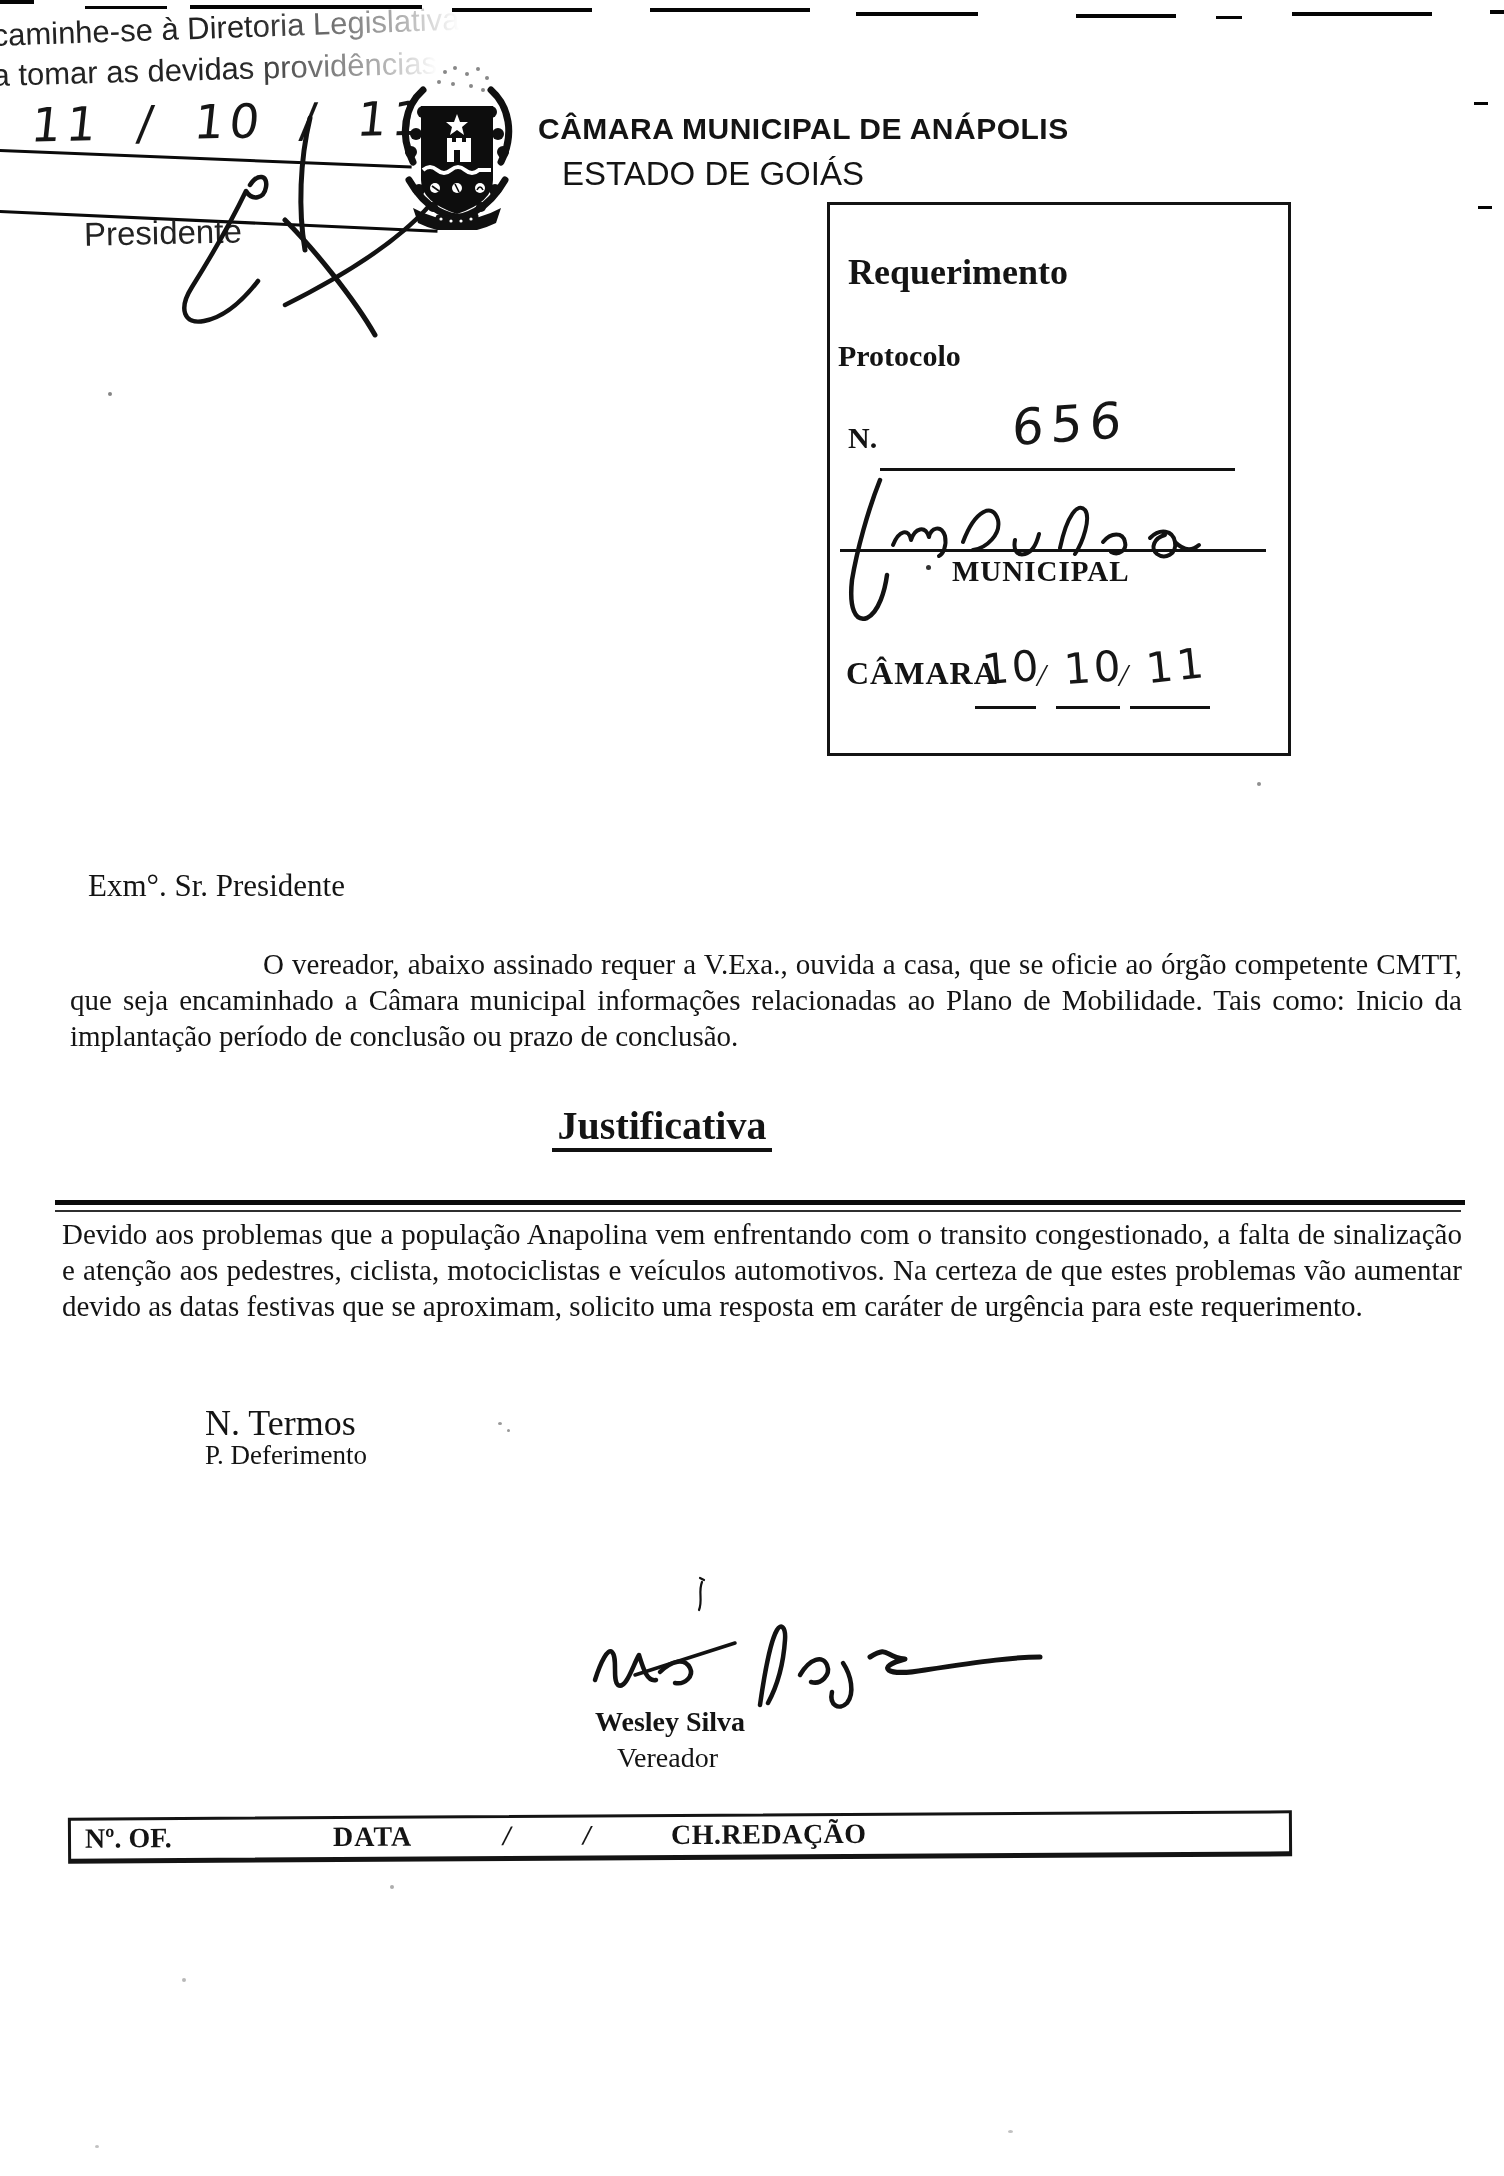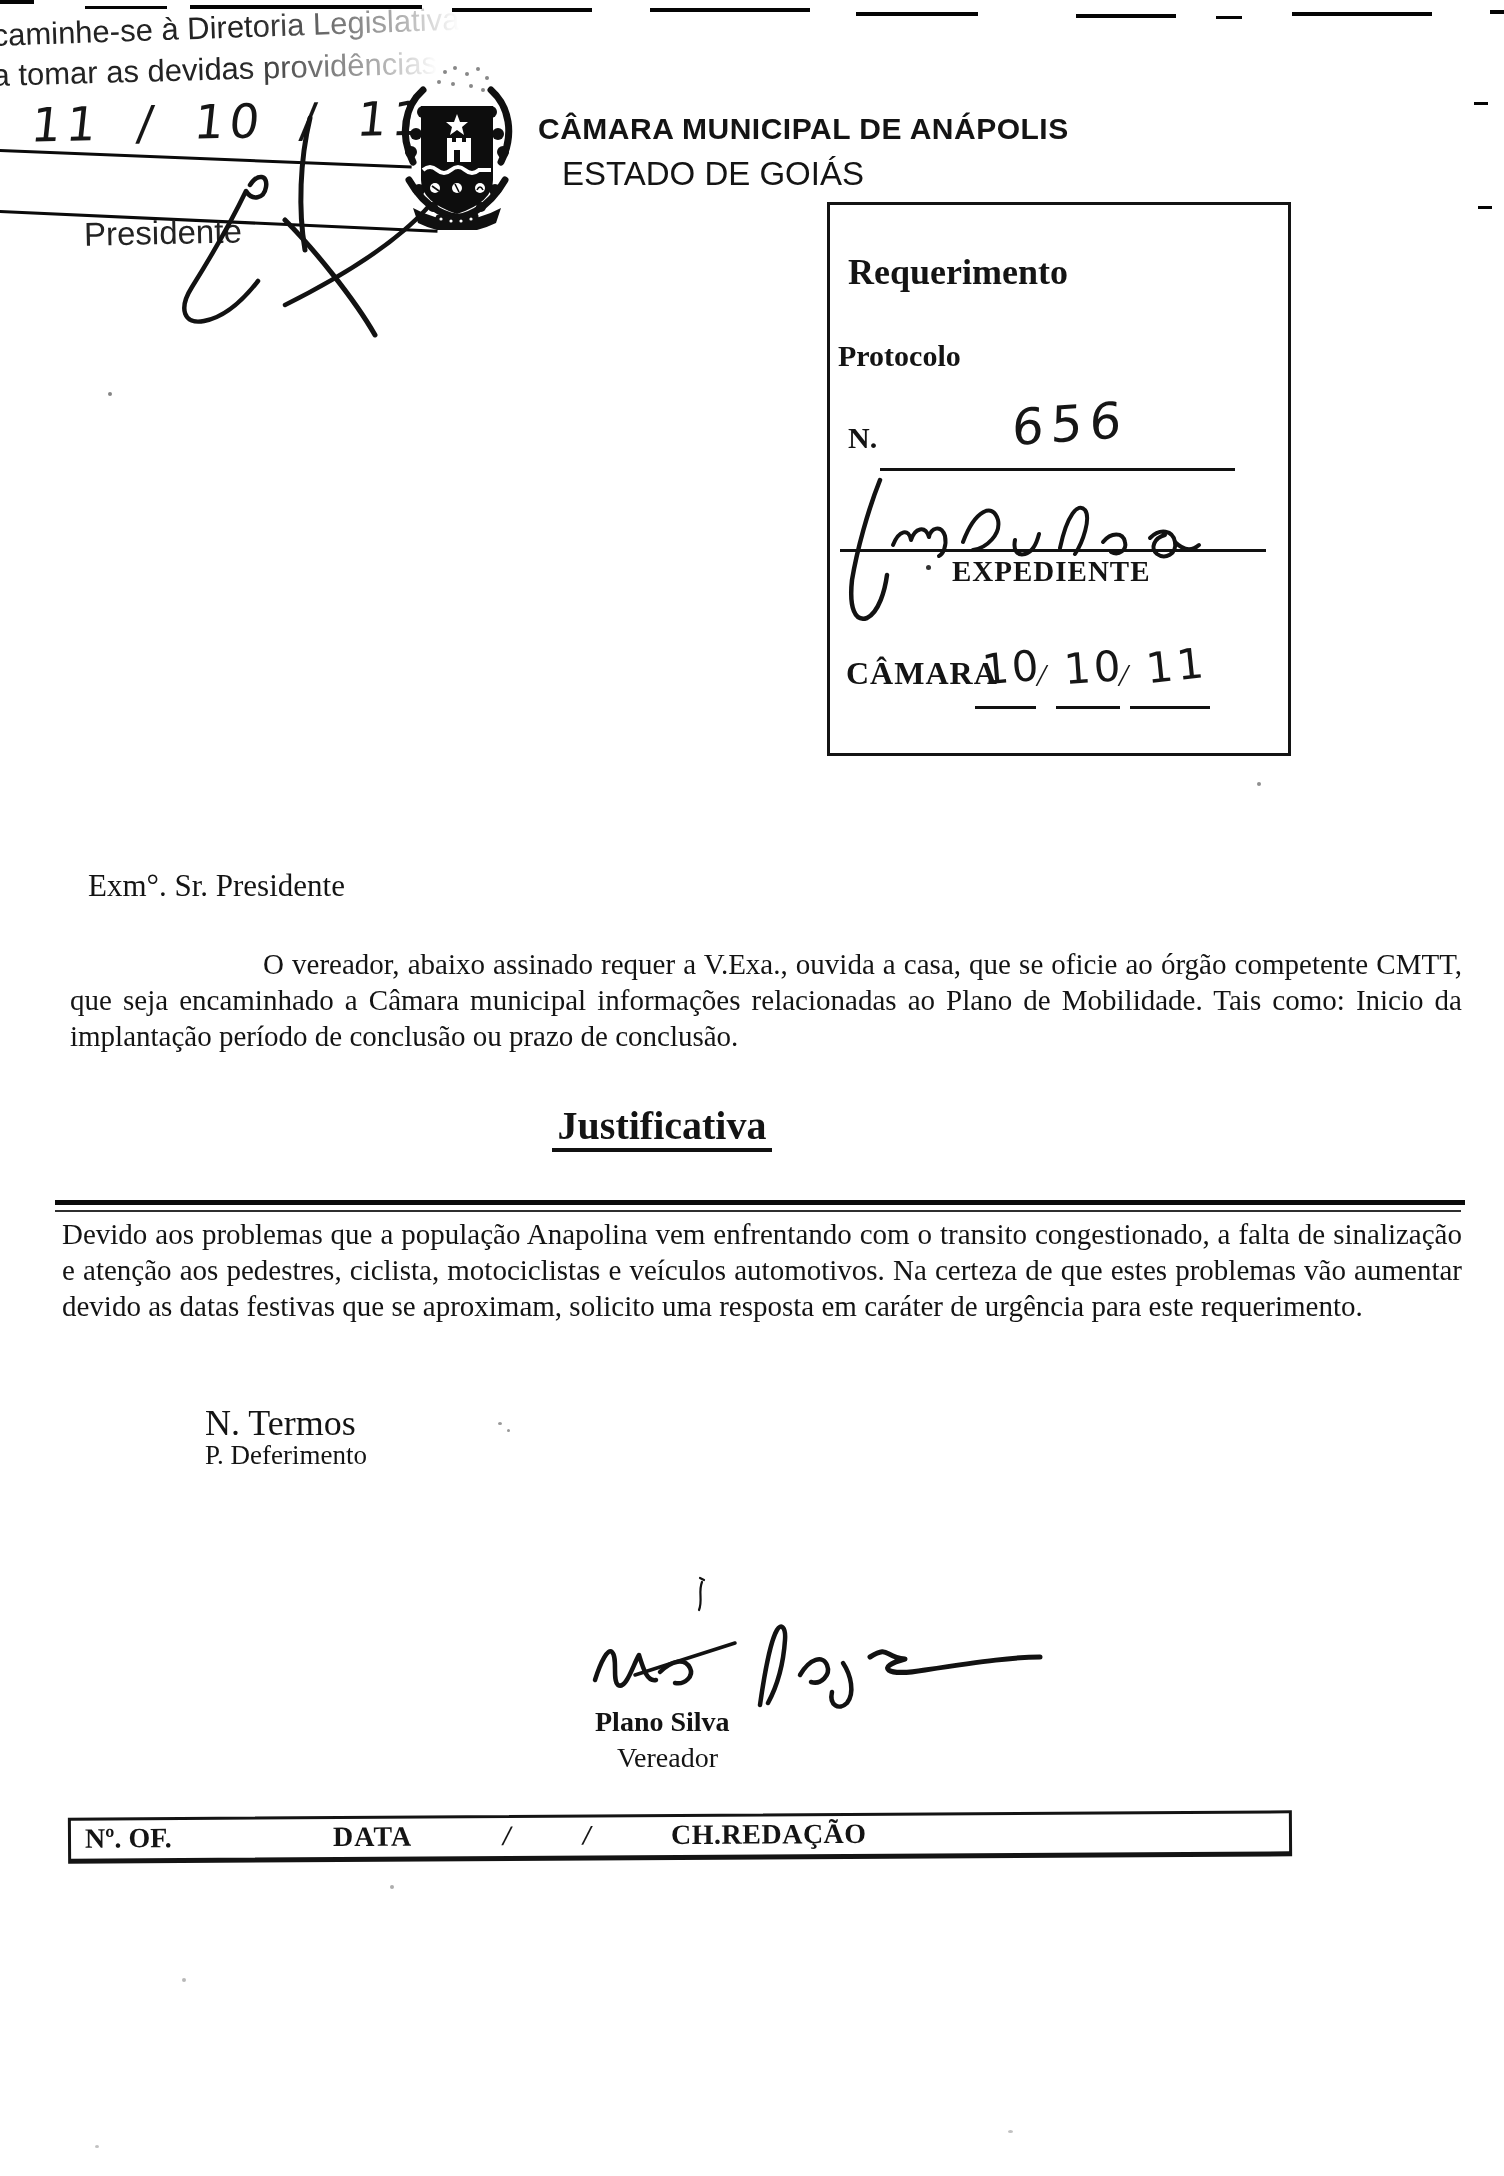--- a/index.html
+++ b/index.html
@@ -112,21 +112,21 @@
 
   <div class="box" style="left:827px;top:202px;width:458px;height:548px">
     <div class="abs serif bold" style="left:18px;top:46px;font-size:36px">Requerimento</div>
     <div class="abs serif bold" style="left:8px;top:134px;font-size:30px">Protocolo</div>
     <div class="abs serif bold" style="left:18px;top:216px;font-size:30px">N.</div>
     <div class="uline" style="left:50px;top:263px;width:355px"></div>
     <div class="abs hand" style="left:182px;top:190px;font-size:50px;letter-spacing:7px;transform:rotate(-4deg) skewX(-6deg)">656</div>
 
     <div class="uline" style="left:10px;top:344px;width:426px"></div>
     <div class="speck" style="left:96px;top:360px;width:5px;height:5px"></div>
-    <div class="abs serif bold" style="left:122px;top:350px;font-size:29px;letter-spacing:1px">EXPEDIENTE</div>
+    <div class="abs serif bold" style="left:122px;top:350px;font-size:29px;letter-spacing:1px">MUNICIPAL</div>
 
     <div class="abs serif bold" style="left:16px;top:450px;font-size:32px;letter-spacing:1px">CÂMARA</div>
     <div class="uline" style="left:145px;top:501px;width:61px"></div>
     <div class="uline" style="left:226px;top:501px;width:64px"></div>
     <div class="uline" style="left:300px;top:501px;width:80px"></div>
     <div class="abs serif" style="left:207px;top:452px;font-size:32px;font-style:italic">/</div>
     <div class="abs serif" style="left:289px;top:452px;font-size:32px;font-style:italic">/</div>
     <div class="abs hand" style="left:152px;top:438px;font-size:42px;letter-spacing:3px;transform:rotate(-5deg)">10</div>
     <div class="abs hand" style="left:234px;top:438px;font-size:42px;letter-spacing:3px;transform:rotate(-4deg)">10</div>
     <div class="abs hand" style="left:316px;top:436px;font-size:42px;letter-spacing:4px;transform:rotate(-6deg)">11</div>
@@ -173,21 +173,21 @@
   <svg class="abs sig" style="left:575px;top:1595px" width="480" height="125" viewBox="0 0 480 125">
     <path d="M20,85 C26,66 33,53 37,57 C43,63 37,85 43,90 C51,95 58,70 64,60 C68,73 72,87 81,85" stroke-width="4.5"></path>
     <path d="M85,77 C97,65 110,63 115,73 C119,81 110,90 100,88" stroke-width="4.5"></path>
     <path d="M60,80 L160,48" stroke-width="3.5"></path>
     <path d="M185,110 C190,75 196,45 202,35 C206,28 211,32 210,45 C208,75 200,95 193,108" stroke-width="4.5"></path>
     <path d="M225,80 C235,63 248,60 252,70 C256,80 246,90 236,87" stroke-width="4.5"></path>
     <path d="M268,68 C276,80 280,98 272,108 C264,116 254,110 257,97" stroke-width="4.5"></path>
     <path d="M295,62 C315,50 308,62 330,64 C300,72 310,82 350,75 C410,66 440,62 465,62" stroke-width="5"></path>
   </svg>
 
-  <div class="abs serif bold" style="left:595px;top:1706px;font-size:28px">Plano Silva</div>
+  <div class="abs serif bold" style="left:595px;top:1706px;font-size:28px">Wesley Silva</div>
   <div class="abs serif" style="left:617px;top:1742px;font-size:28px">Vereador</div>
 
   <div class="box" style="left:68px;top:1814px;width:1218px;height:38px;border-bottom-width:5px;transform:rotate(-0.35deg)">
     <div class="abs serif bold" style="left:14px;top:2px;font-size:28px">Nº. OF.</div>
     <div class="abs serif bold" style="left:262px;top:2px;font-size:28px;letter-spacing:1px">DATA</div>
     <div class="abs serif bold" style="left:432px;top:2px;font-size:28px;font-style:italic">/</div>
     <div class="abs serif bold" style="left:512px;top:2px;font-size:28px;font-style:italic">/</div>
     <div class="abs serif bold" style="left:600px;top:2px;font-size:28px;letter-spacing:0.5px">CH.REDAÇÃO</div>
   </div>
 

